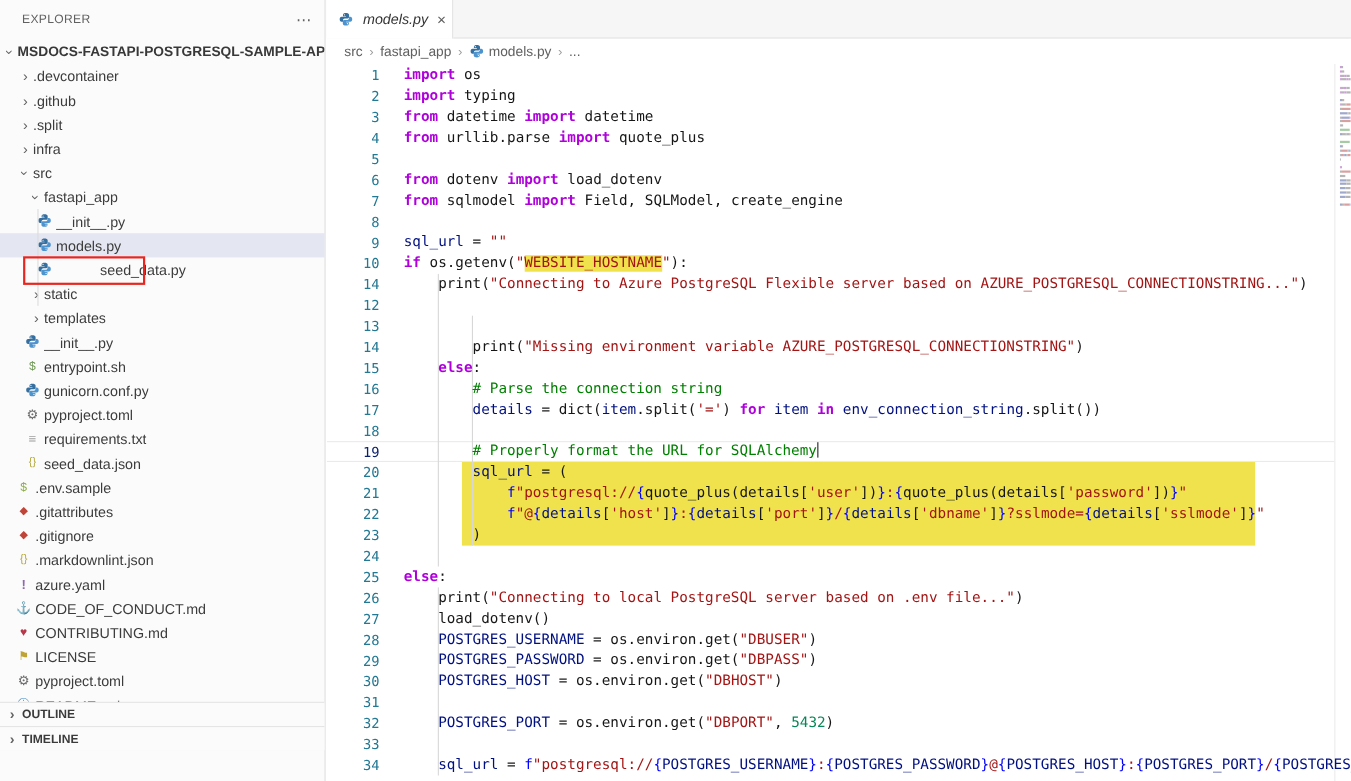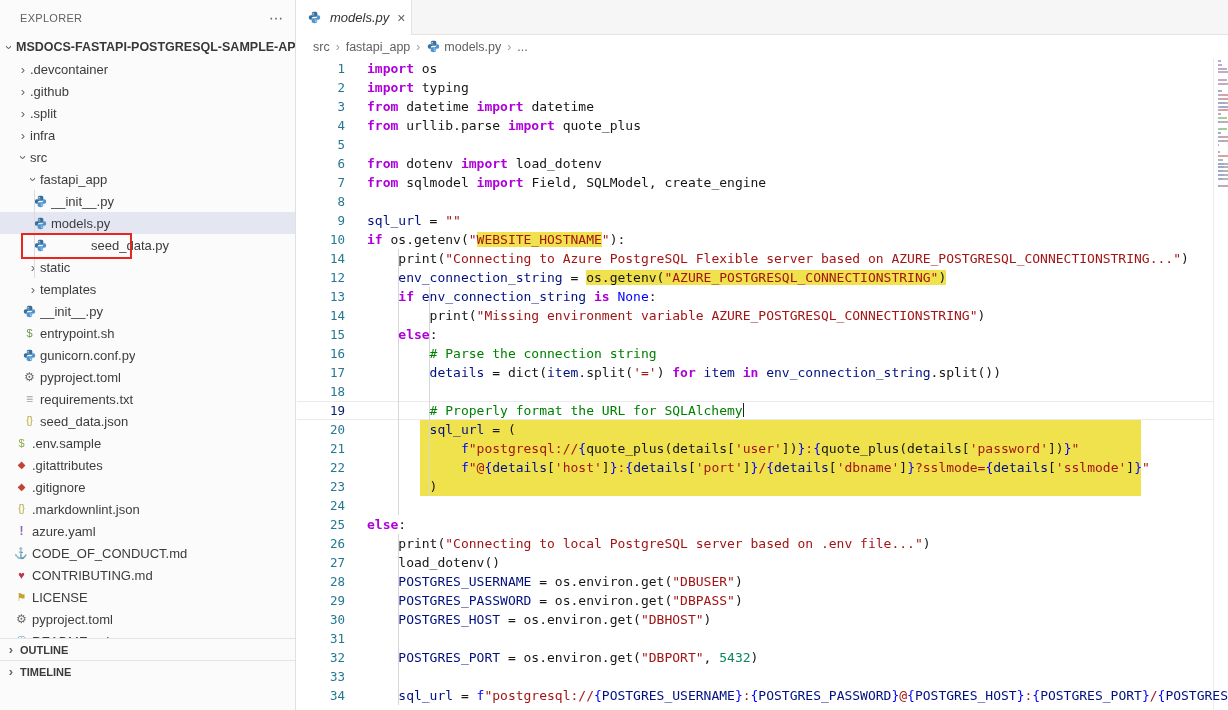--- a/index.html
+++ b/index.html
@@ -300,25 +300,23 @@
         <div class="cline" style="top: 172px;">
           <span class="lnum">10</span>
           <span class="ltext"><span class="tk-k">if</span><span class="tk-d"> os.getenv(</span><span class="tk-s">"</span><span class="tk-s tk-hl">WEBSITE_HOSTNAME</span><span class="tk-s">"</span><span class="tk-d">):</span></span>
         </div>
         <div class="cline" style="top: 191px;">
           <span class="lnum">14</span>
           <span class="ltext"><span class="tk-d">    print(</span><span class="tk-s">"Connecting to Azure PostgreSQL Flexible server based on AZURE_POSTGRESQL_CONNECTIONSTRING..."</span><span class="tk-d">)</span></span>
         </div>
         <div class="cline" style="top: 210px;">
           <span class="lnum">12</span>
-          <span class="ltext"><span class="tk-v">    env_connection_string</span><span class="tk-d"> = </span><span class="tk-d tk-hl">os.getenv(</span><span class="tk-s tk-hl">"AZURE_POSTGRESQL_CONNECTIONSTRING"</span><span class="tk-d tk-hl">)</span></span>
         </div>
         <div class="cline" style="top: 229px;">
           <span class="lnum">13</span>
-          <span class="ltext"><span class="tk-d">    </span><span class="tk-k">if</span><span class="tk-v"> env_connection_string </span><span class="tk-k">is</span><span class="tk-b"> None</span><span class="tk-d">:</span></span>
         </div>
         <div class="cline" style="top: 248px;">
           <span class="lnum">14</span>
           <span class="ltext"><span class="tk-d">        print(</span><span class="tk-s">"Missing environment variable AZURE_POSTGRESQL_CONNECTIONSTRING"</span><span class="tk-d">)</span></span>
         </div>
         <div class="cline" style="top: 267px;">
           <span class="lnum">15</span>
           <span class="ltext"><span class="tk-d">    </span><span class="tk-k">else</span><span class="tk-d">:</span></span>
         </div>
         <div class="cline" style="top: 286px;">

